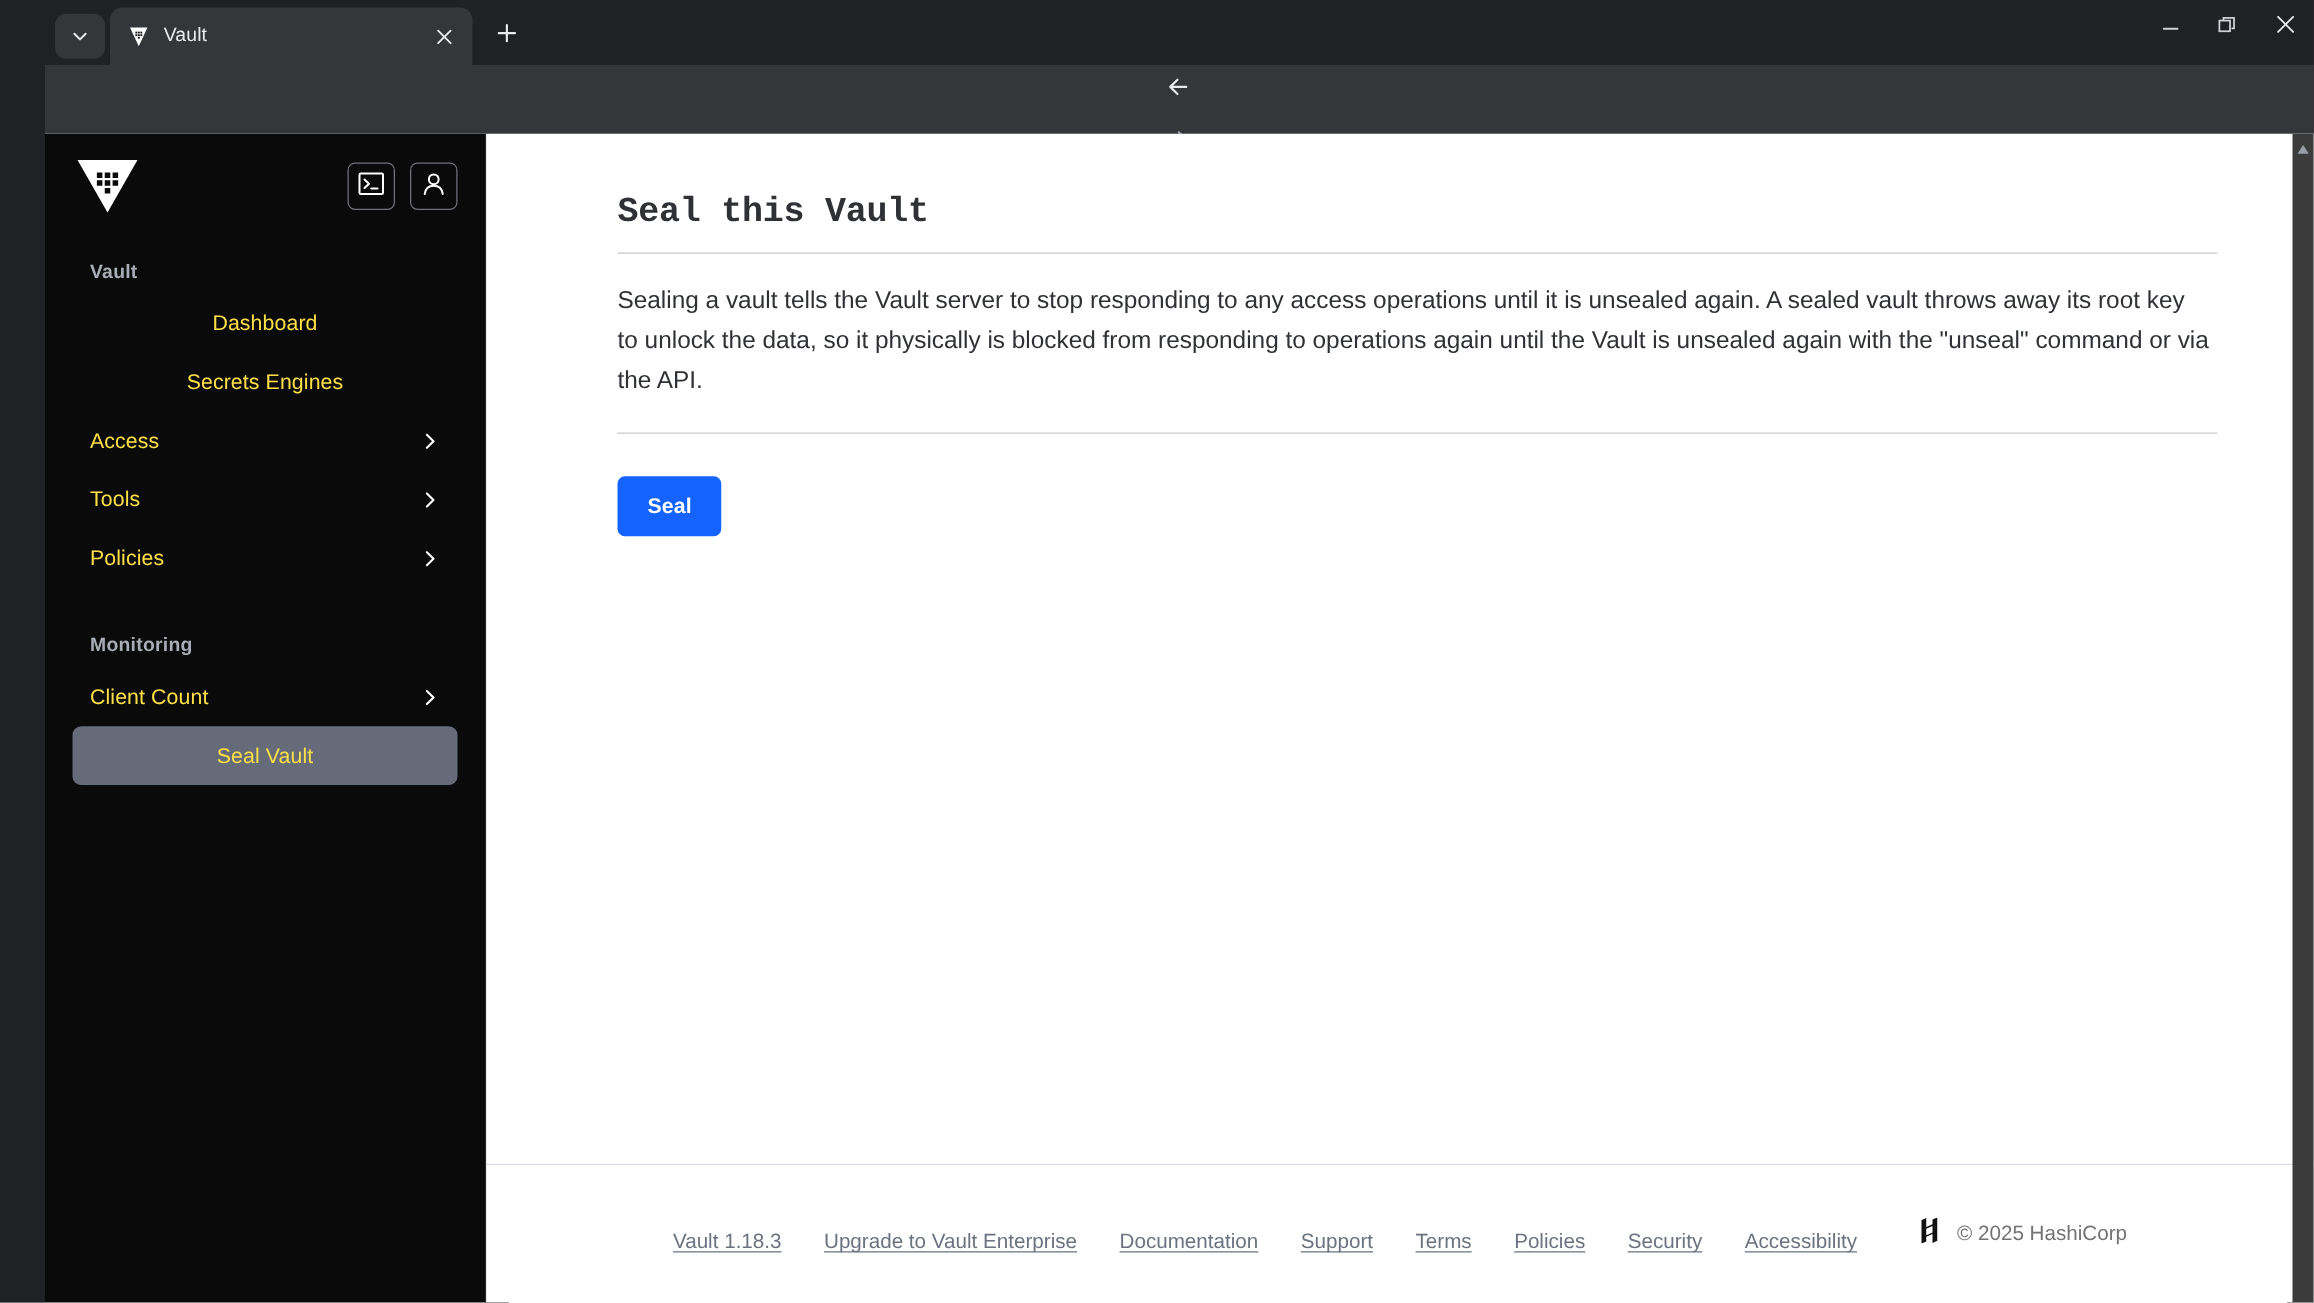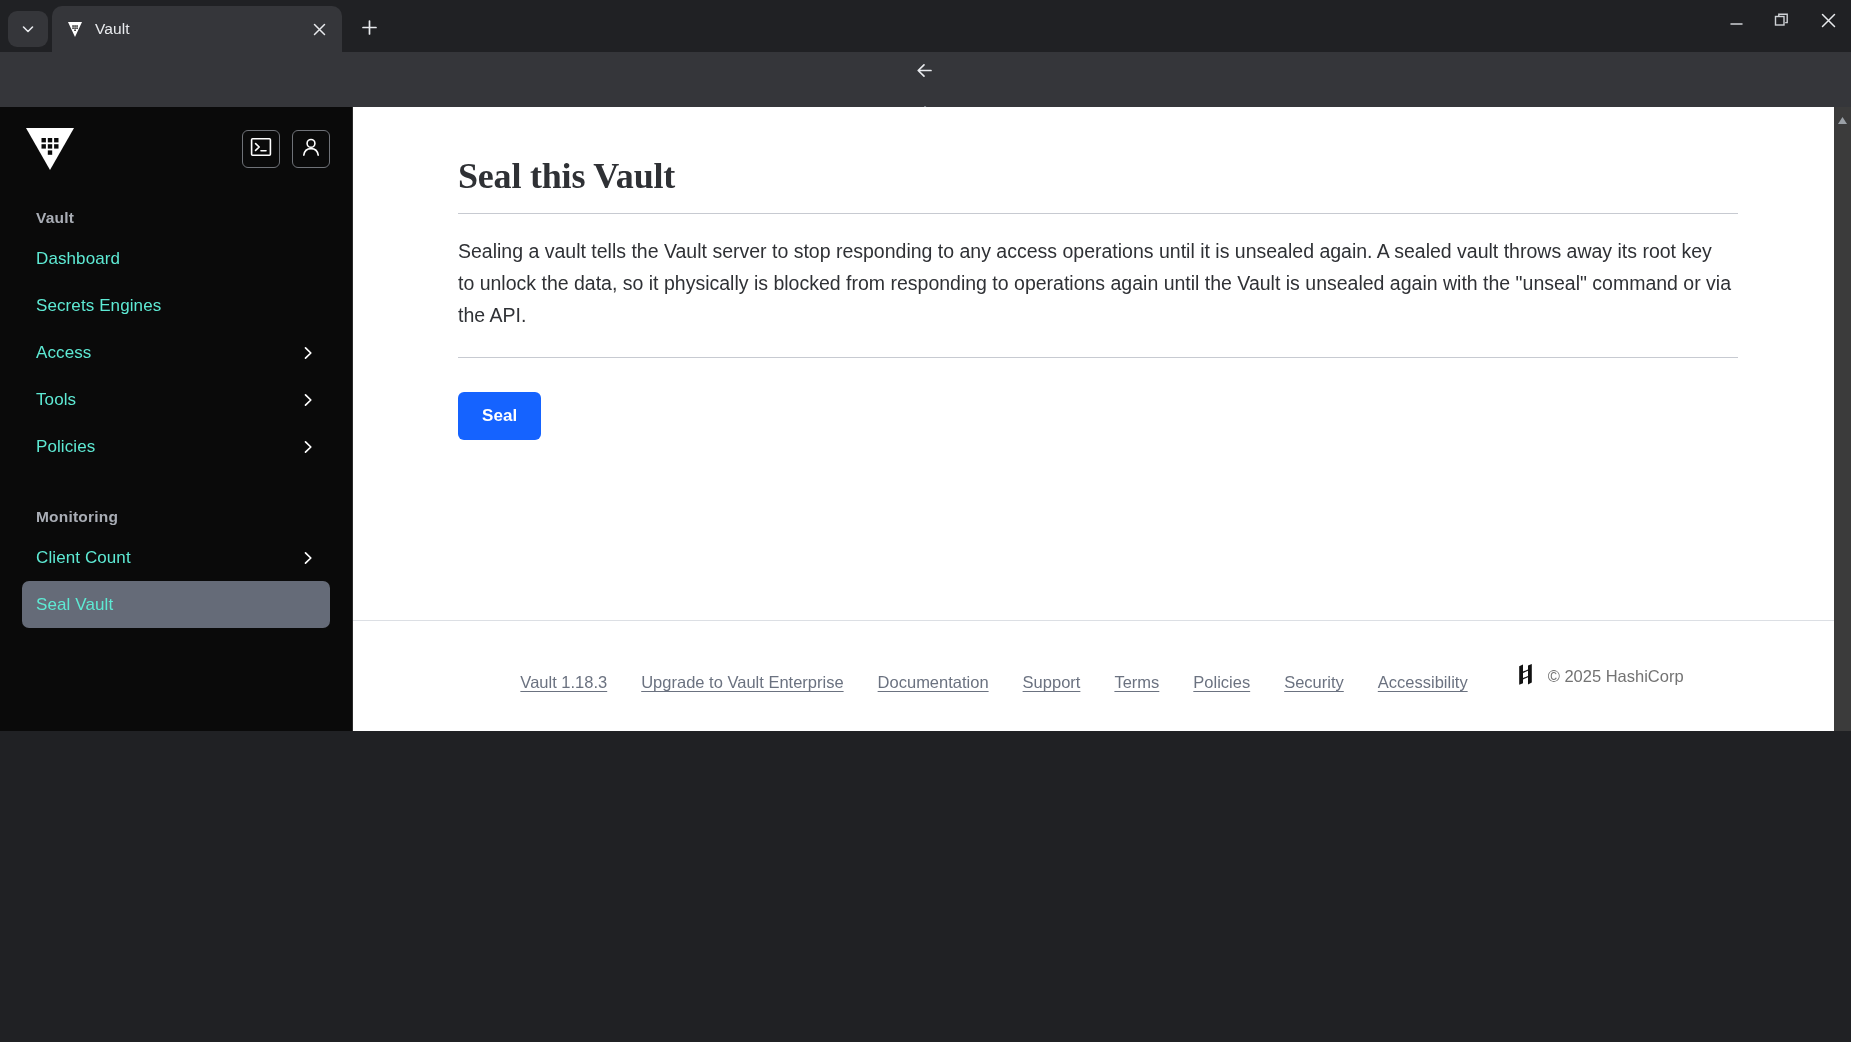--- a/index.html
+++ b/index.html
@@ -4,21 +4,21 @@
 <style>
   * { box-sizing: border-box; margin: 0; padding: 0; }
   html, body {
     width: 1851px; height: 1042px;
     overflow: hidden;
     background: #202124;
     font-family: "Liberation Sans", sans-serif;
   }
 
   
-  .browser { width: 1851px; height: 731px; display: flex; flex-direction: column; background: #202124; }
+  .browser { width: 1851px; height: 1042px; display: flex; flex-direction: column; background: #202124; padding-left: 36px; }
 
   .tabstrip {
     height: 52px; background: #202124;
     display: flex; align-items: flex-end; padding-left: 8px; position: relative;
   }
   .tab-list-btn {
     width: 40px; height: 36px; margin-bottom: 5px; margin-right: 4px;
     background: #35363a; border-radius: 9px;
     display: flex; align-items: center; justify-content: center;
     flex: 0 0 auto;
@@ -98,32 +98,32 @@
     display: flex; align-items: center; justify-content: center; background: transparent;
   }
   .sb-section {
     font-size: 15.5px; font-weight: bold; color: #a9adb5;
     padding: 0 0 0 36px; margin-top: 38px; margin-bottom: 8px; letter-spacing: .2px;
   }
   .sb-nav { display: flex; flex-direction: column; padding: 0 22px; }
   .sb-item {
     height: 47px; display: flex; align-items: center;
     padding: 0 14px 0 14px; border-radius: 7px;
-    font-size: 17px; color: #5eead4; letter-spacing: .1px;
+    font-size: 17px; color: #fde047; letter-spacing: .1px; justify-content: center;
   }
   .sb-item.active { background: #656b78; }
   .sb-item .chev { margin-left: auto; display:flex; align-items:center; }
 
   
   .main { flex: 1 1 auto; display: flex; flex-direction: column; background: #fff; position: relative; }
   .main-inner { flex: 1 1 auto; padding: 48px 0 0 105px; }
   .content { max-width: 1280px; }
   .page-title {
-    font-family: Liberation Serif, serif;
-    font-size: 36px; font-weight: bold; color: #2f3135; letter-spacing: -.2px;
+    font-family: Liberation Mono, monospace;
+    font-size: 28px; font-weight: bold; color: #2f3135; letter-spacing: -.2px;
     padding-bottom: 16px;
   }
   .rule { height: 1px; background: #c7cad1; }
   .body-text {
     font-size: 19.5px; line-height: 1.63; color: #2f3135; padding: 22px 0 26px 0;
     max-width: 1275px;
   }
   .btn-primary {
     display: inline-block; background: #1563ff; color: #fff;
     font-size: 17px; font-weight: bold; border: none; border-radius: 6px;

